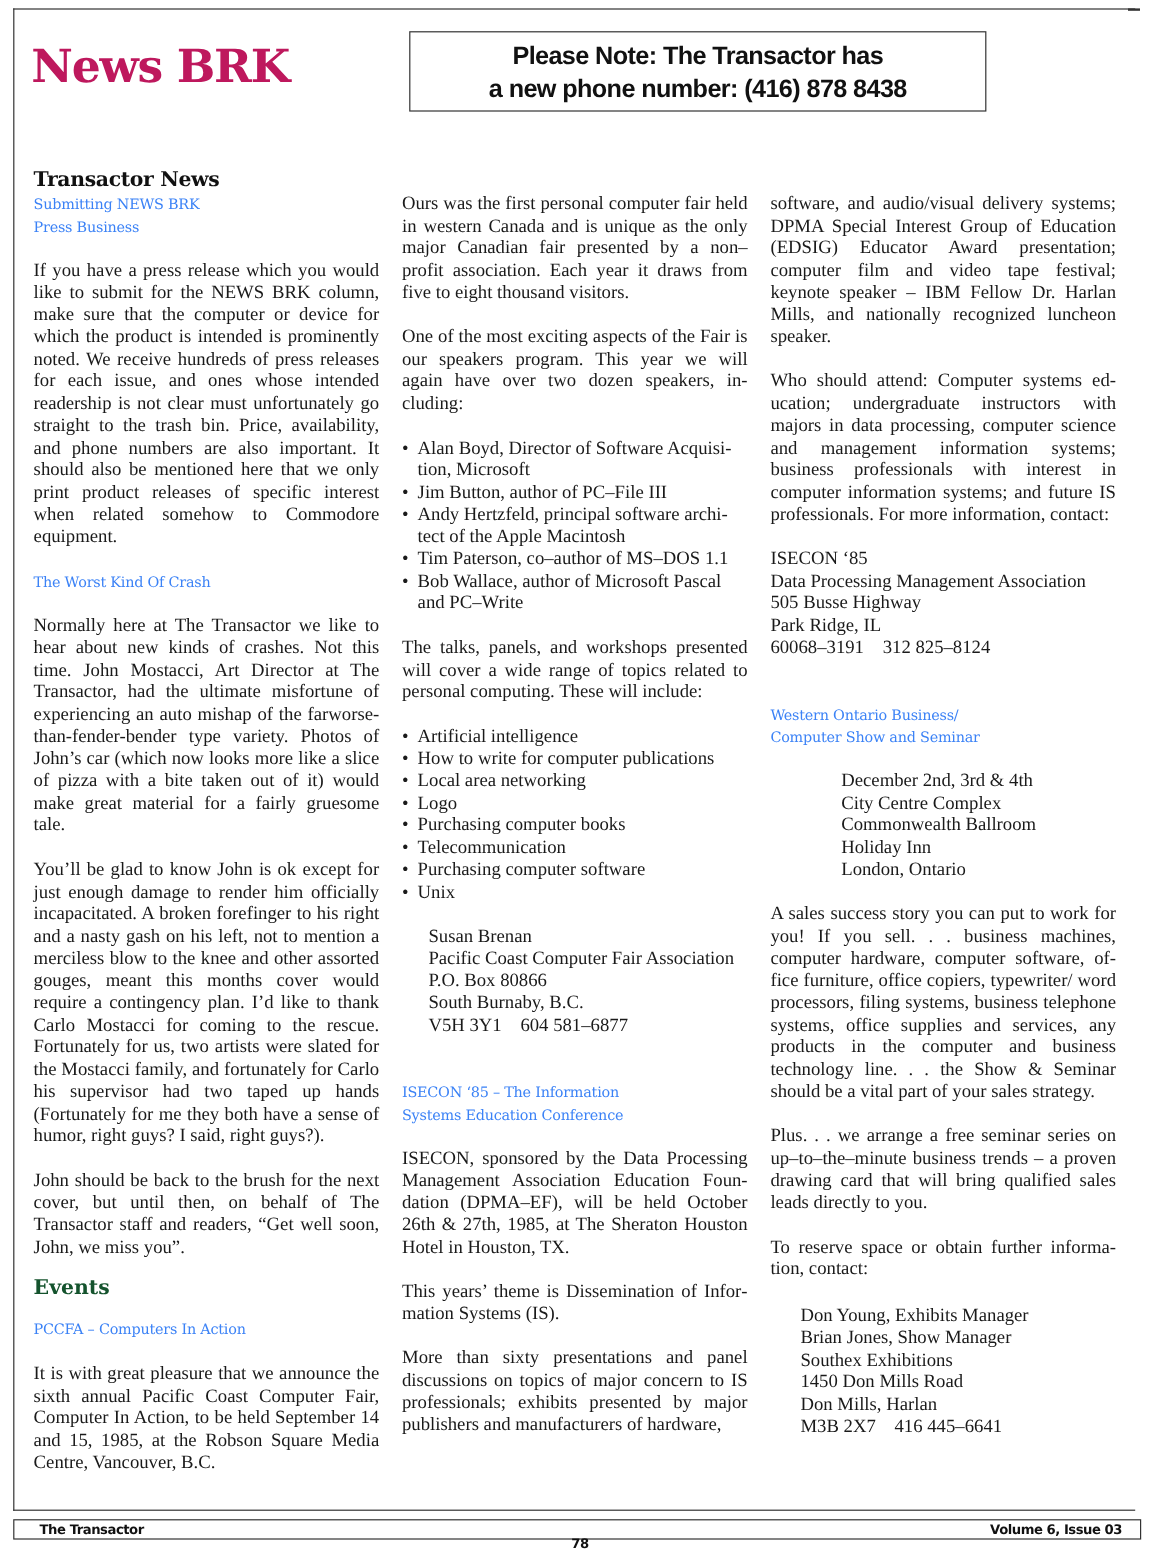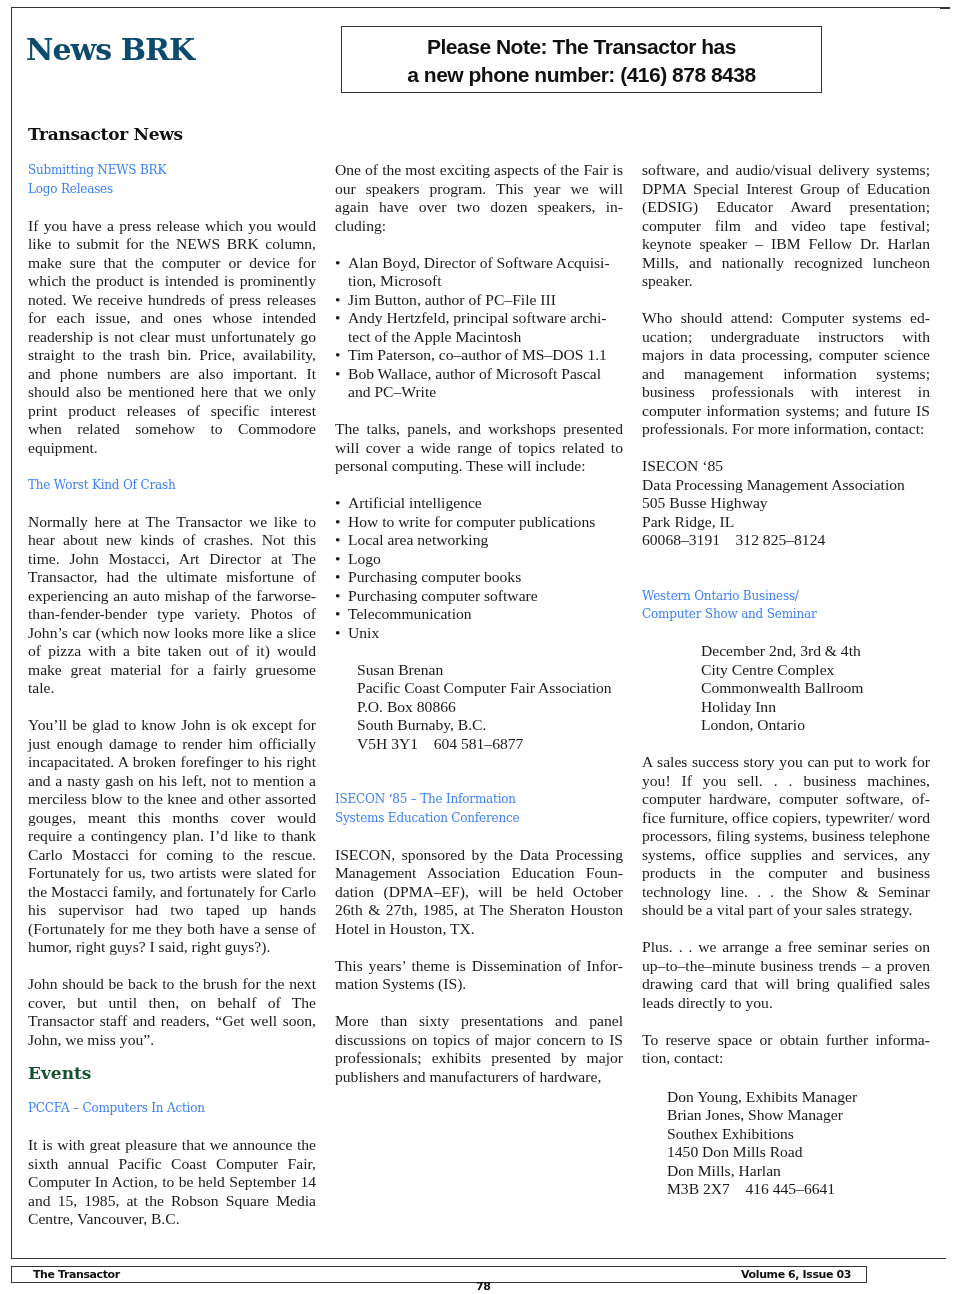--- a/index.html
+++ b/index.html
@@ -4,30 +4,30 @@
   <style>
     html, body { margin: 0; padding: 0; background: #ffffff; }
     body { width: 960px; height: 1294px; position: relative; overflow: hidden; color: #161616; }
     .frame {
       position: absolute; left: 11px; top: 7px; width: 934px; height: 1250px;
       border-left: 1.5px solid #333; border-top: 1.5px solid #333; border-bottom: 1.5px solid #333; border-right: none;
     }
     .frame-top-right { position: absolute; left: 940px; top: 7px; width: 10px; height: 1.5px; background: #333; }
     .page-title {
       position: absolute; left: 26px; top: 32px;
-      font-family: "DejaVu Serif", serif; font-weight: bold; font-size: 30px; letter-spacing: -1px; margin: 0; color: #0c4a6e;
+      font-family: "DejaVu Serif", serif; font-weight: bold; font-size: 38px; letter-spacing: -1px; margin: 0; color: #be185d;
     }
     .notice-box {
       position: absolute; left: 341px; top: 26px; width: 481px; height: 67px;
       border: 1.5px solid #333; box-sizing: border-box; text-align: center;
       font-family: Liberation Sans, sans-serif; font-weight: bold; font-size: 21px; line-height: 28px; padding-top: 6px; color: #111;
       letter-spacing: -0.5px;
     }
     .section-head {
-      position: absolute; left: 28px; top: 124px;
+      position: absolute; left: 28px; top: 140px;
       font-family: "DejaVu Serif", serif; font-weight: bold; font-size: 17px; margin: 0; color: #111; letter-spacing: -0.3px;
     }
     .col {
       position: absolute; top: 161px; width: 288px;
       font-family: "Liberation Serif", serif; font-size: 15.6px; line-height: 18.5px; color: #1a1a1a;
     }
     .col1 { left: 28px; }
     .col2 { left: 335px; }
     .col3 { left: 642px; top: 161px; }
     .col p { margin: 0 0 18.5px 0; text-align: justify; hyphens: manual; }
@@ -41,21 +41,21 @@
     }
     .col ul { list-style: none; margin: 0 0 18.5px 0; padding: 0; }
     .col li { padding-left: 13px; text-indent: -13px; }
     .col li::before { content: "\2022"; display: inline-block; width: 13px; text-indent: 0; }
     .address { margin: 0 0 18.5px 0; }
     .address div { white-space: pre; }
     .indent1 { padding-left: 22px; }
     .indent2 { padding-left: 59px; }
     .indent3 { padding-left: 25px; margin-top: 20px; }
     .footer {
-      position: absolute; left: 11px; top: 1266px; width: 856px; height: 17px;
+      position: absolute; left: 11px; top: 1266px; width: 940px; height: 17px;
       border: 1.5px solid #333; box-sizing: border-box;
       font-family: "DejaVu Sans", sans-serif; font-weight: bold; font-size: 11px; line-height: 15px; color: #111;
       letter-spacing: -0.4px;
     }
     .footer .f-left { position: absolute; left: 21px; top: 0; }
     .footer .f-center { position: absolute; left: 464px; top: 12px; }
     .footer .f-right { position: absolute; right: 15px; top: 0; }
   </style>
 </head>
 <body>
@@ -68,53 +68,54 @@
 <div class="notice-box">
   <div>Please Note: The Transactor has</div>
   <div>a new phone number: (416) 878 8438</div>
 </div>
 
 <h2 class="section-head">Transactor News</h2>
 
 <div class="col col1">
   <h3>
     <span>Submitting NEWS BRK</span><br>
-    <span>Logo Releases</span>
+    <span>Press Business</span>
   </h3>
   <p>If you have a press release which you would like to submit for the NEWS BRK column, make sure that the computer or device for which the product is intended is prominently noted. We receive hundreds of press releases for each issue, and ones whose intended readership is not clear must unfortunately go straight to the trash bin. Price, availability, and phone numbers are also important. It should also be men­tioned here that we only print product releases of specific interest when related somehow to Commodore equipment.</p>
 
   <h3>The Worst Kind Of Crash</h3>
   <p>Normally here at The Transactor we like to hear about new kinds of crashes. Not this time. John Mostacci, Art Director at The Transactor, had the ultimate misfortune of experiencing an auto mishap of the far­worse-than-fender-bender type variety. Photos of John’s car (which now looks more like a slice of pizza with a bite taken out of it) would make great material for a fairly gruesome tale.</p>
   <p>You’ll be glad to know John is ok except for just enough damage to render him officially incapacitated. A broken forefinger to his right and a nasty gash on his left, not to mention a merciless blow to the knee and other assorted gouges, meant this months cover would require a contingency plan. I’d like to thank Carlo Mostacci for coming to the rescue. Fortunately for us, two artists were slated for the Mostacci family, and fortunately for Carlo his supervisor had two taped up hands (Fortunately for me they both have a sense of humor, right guys? I said, right guys?).</p>
   <p style="margin-bottom:14px">John should be back to the brush for the next cover, but until then, on behalf of The Transactor staff and readers, “Get well soon, John, we miss you”.</p>
 
   <h2>Events</h2>
 
   <h3>PCCFA – Computers In Action</h3>
   <p>It is with great pleasure that we announce the sixth annual Pacific Coast Computer Fair, Computer In Action, to be held Sep­tember 14 and 15, 1985, at the Robson Square Media Centre, Vancouver, B.C.</p>
 </div>
 
 <div class="col col2">
+  <p>Ours was the first personal computer fair held in western Canada and is unique as the only major Canadian fair presented by a non–profit association. Each year it draws from five to eight thousand visitors.</p>
   <p>One of the most exciting aspects of the Fair is our speakers program. This year we will again have over two dozen speakers, in­cluding:</p>
   <ul>
     <li>Alan Boyd, Director of Software Acquisi­tion, Microsoft</li>
     <li>Jim Button, author of PC–File III</li>
     <li>Andy Hertzfeld, principal software archi­tect of the Apple Macintosh</li>
     <li>Tim Paterson, co–author of MS–DOS 1.1</li>
     <li>Bob Wallace, author of Microsoft Pascal and PC–Write</li>
   </ul>
   <p>The talks, panels, and workshops pre­sented will cover a wide range of topics related to personal computing. These will include:</p>
   <ul>
     <li>Artificial intelligence</li>
     <li>How to write for computer publications</li>
     <li>Local area networking</li>
     <li>Logo</li>
     <li>Purchasing computer books</li>
+    <li>Telecommunication</li>
     <li>Purchasing computer software</li>
-    <li>Telecommunication</li>
     <li>Unix</li>
   </ul>
   <div class="address indent1" style="margin-bottom:37px">
     <div>Susan Brenan</div>
     <div>Pacific Coast Computer Fair Association</div>
     <div>P.O. Box 80866</div>
     <div>South Burnaby, B.C.</div>
     <div>V5H 3Y1    604 581–6877</div>
   </div>
   <h3>

